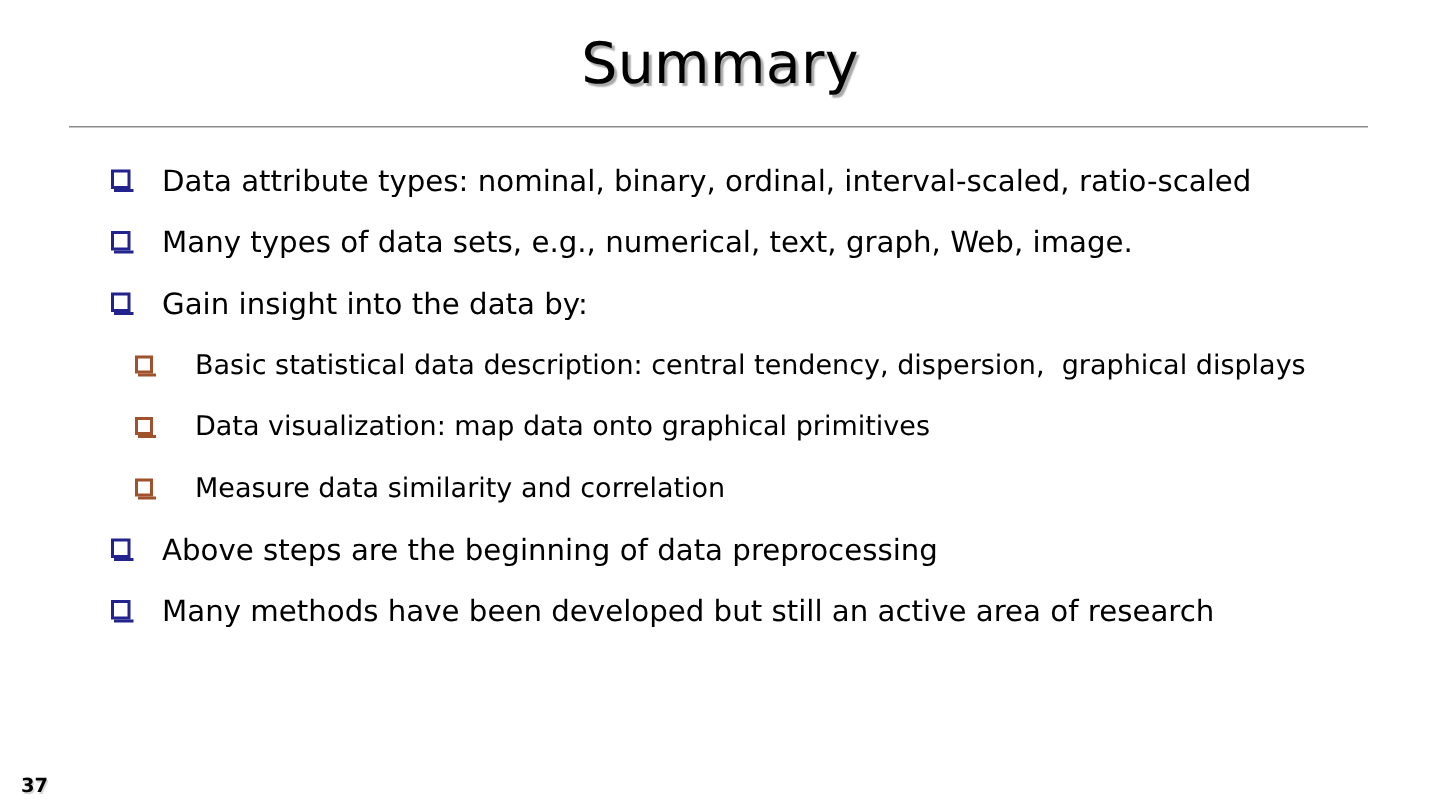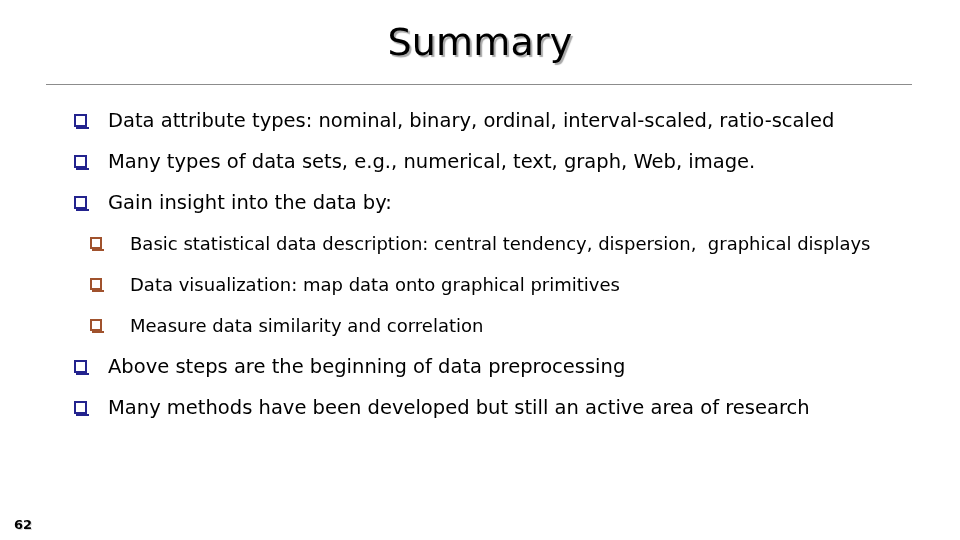--- a/index.html
+++ b/index.html
@@ -209,15 +209,15 @@
       <span class="btext">Above steps are the beginning of data preprocessing</span>
     </div>
 
     <div class="bullet-row lvl1">
       <span class="marker"><span class="sq"><span class="sq-outer"></span></span></span>
       <span class="btext">Many methods have been developed but still an active area of research</span>
     </div>
 
   </div>
 
-  <div class="page-number">62</div>
+  <div class="page-number">37</div>
 
 </div>
 
 </body></html>

